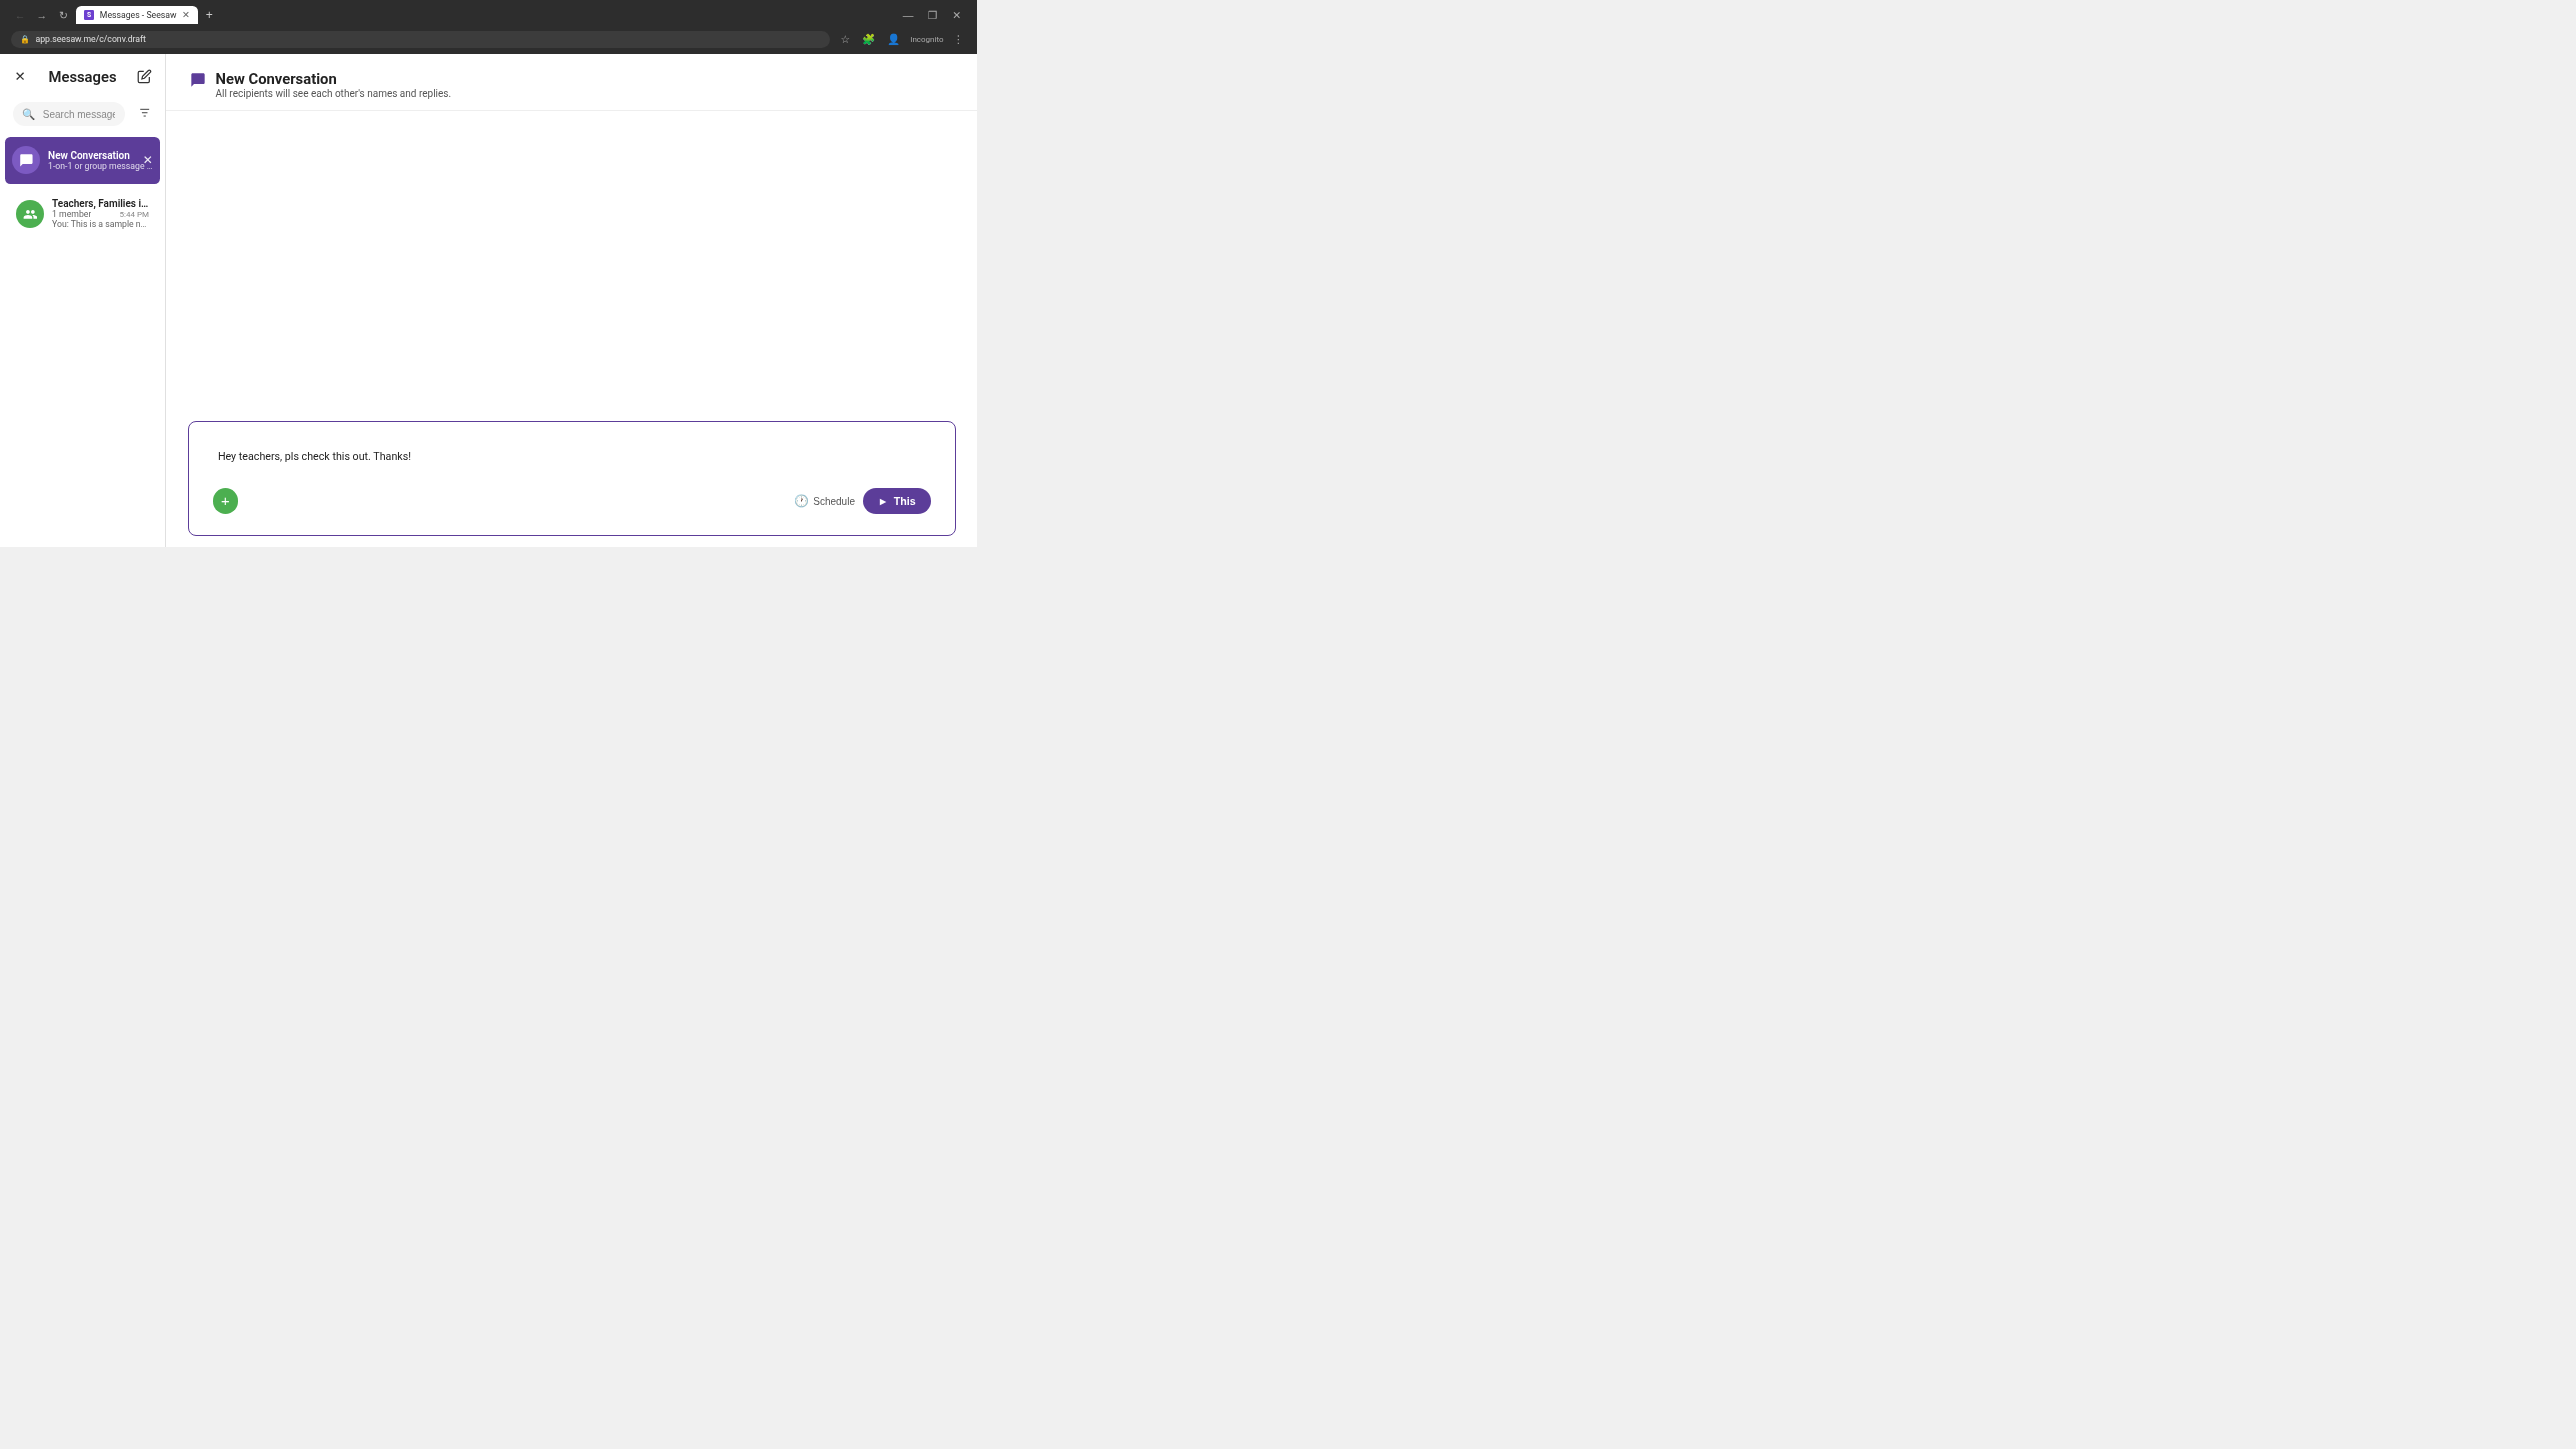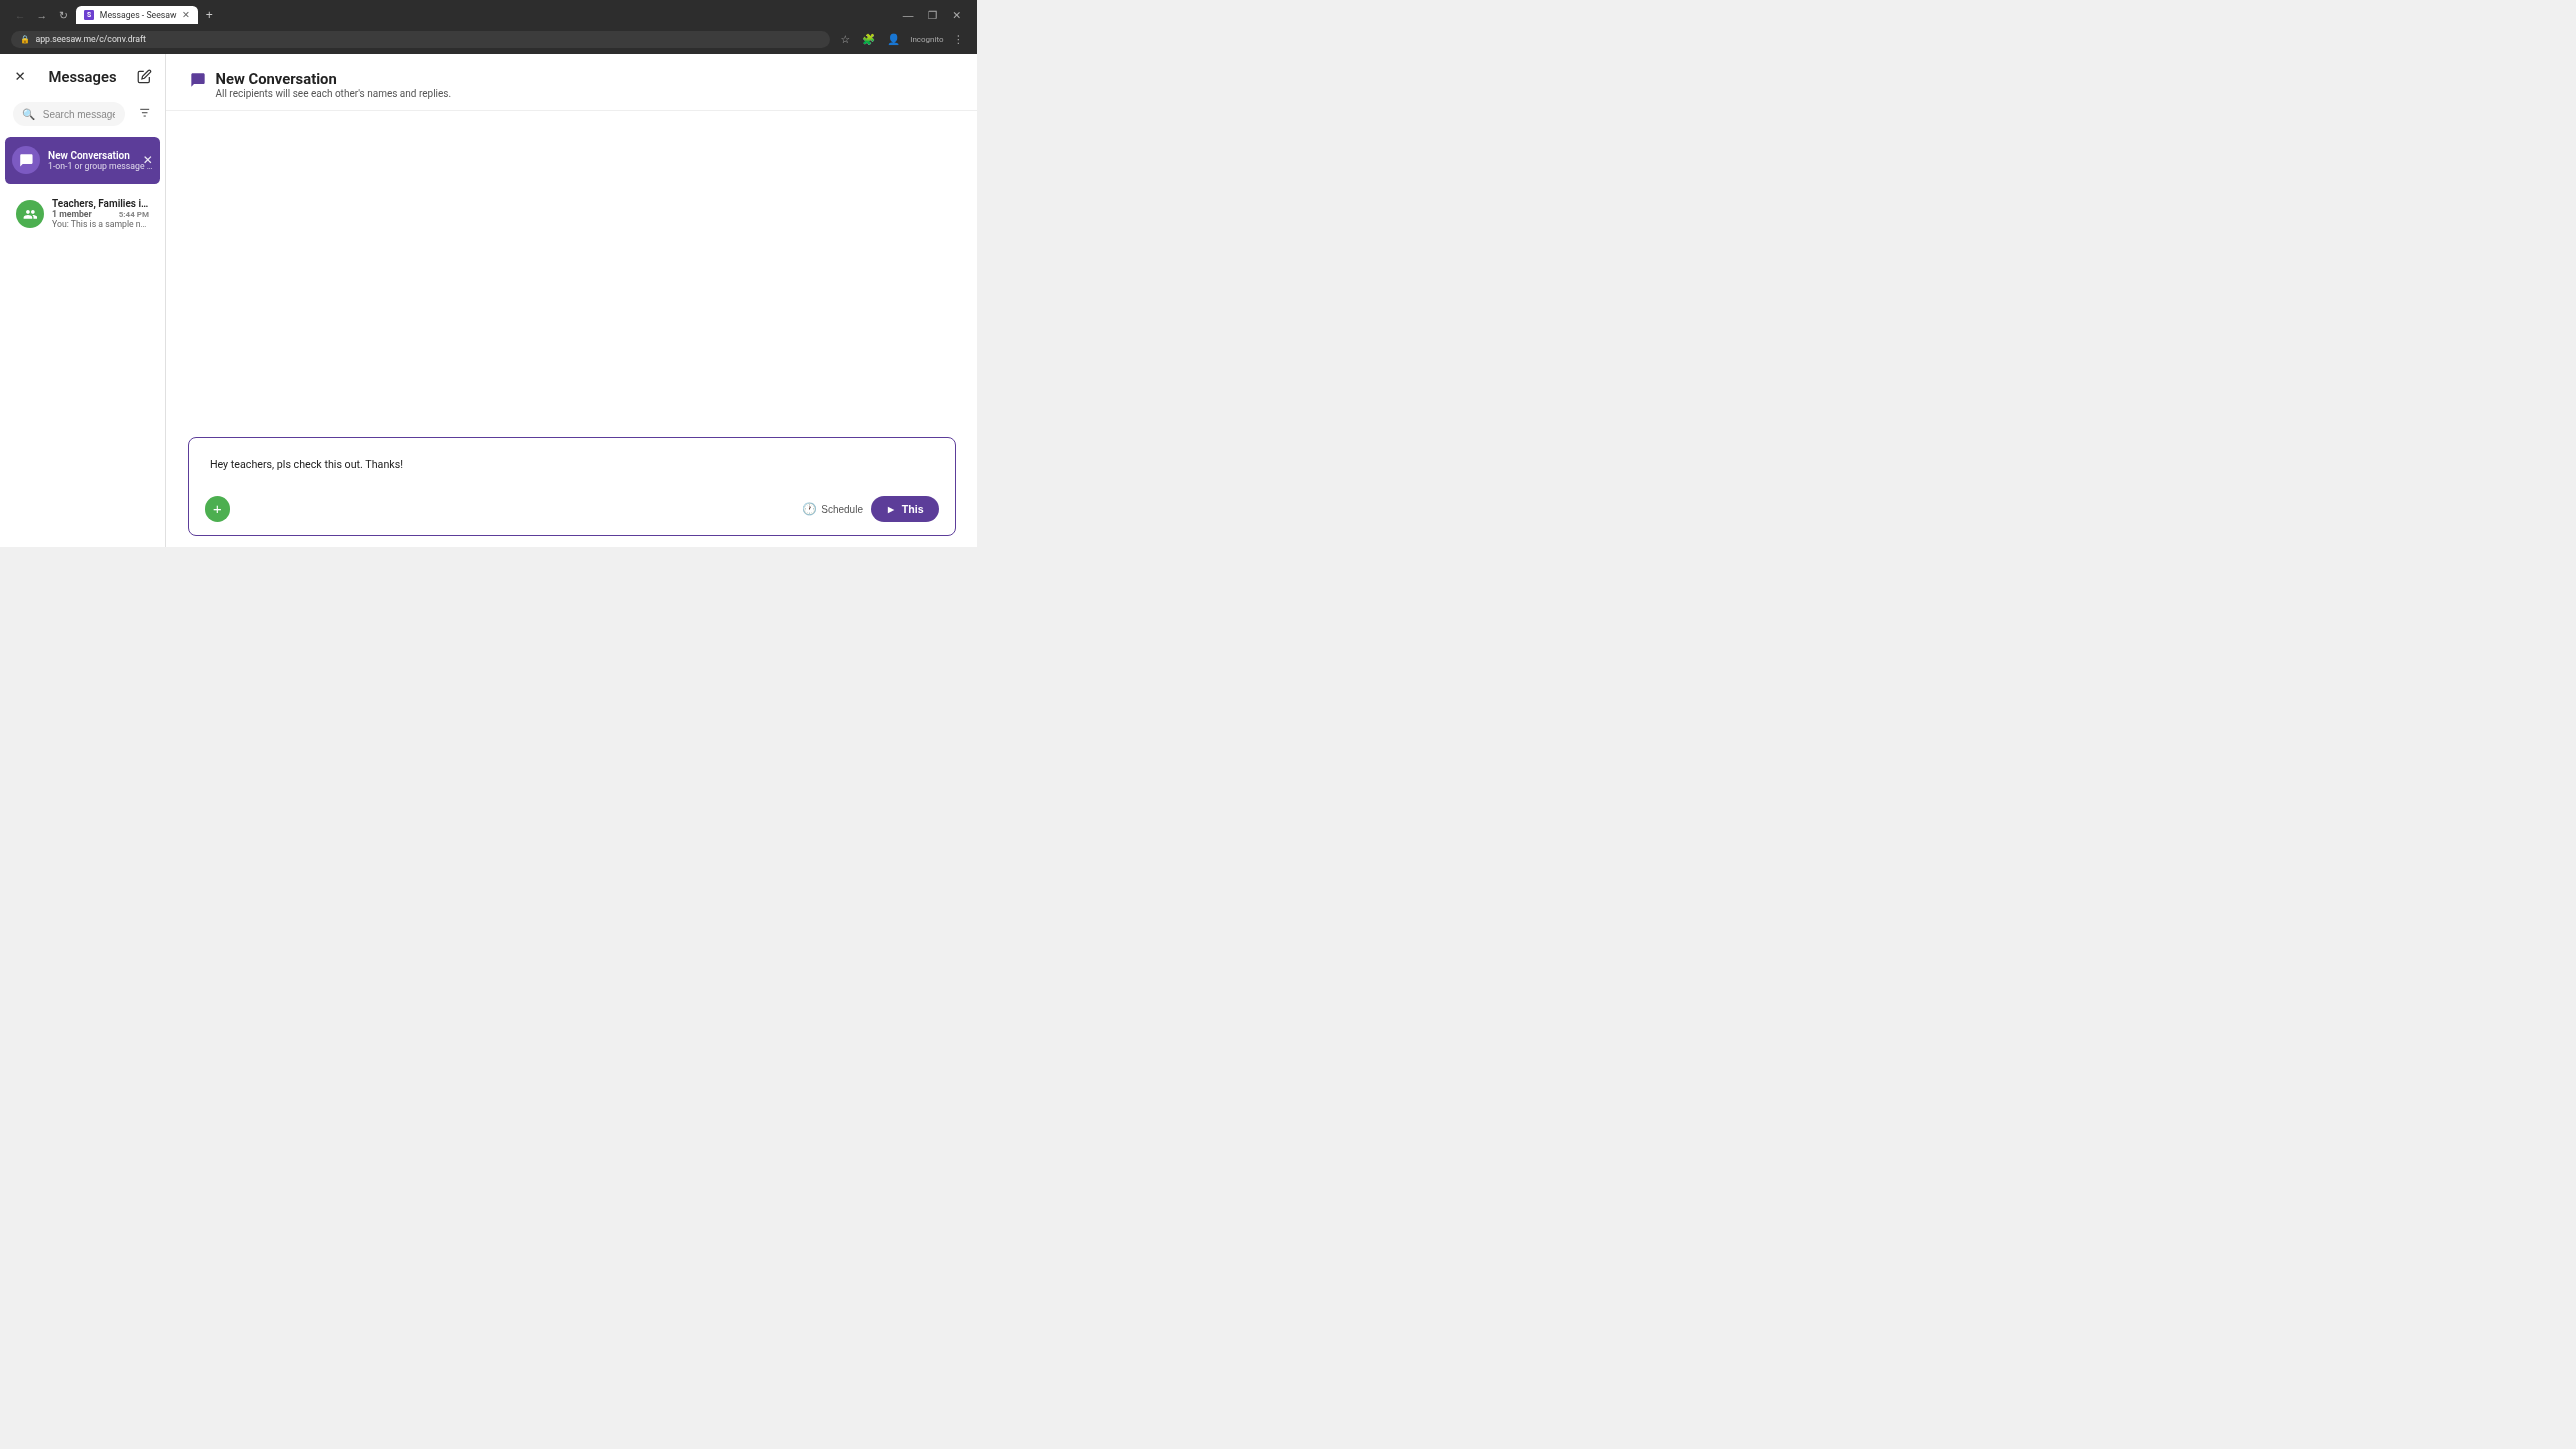--- a/index.html
+++ b/index.html
@@ -64,21 +64,21 @@
     .main-title { font-size: 14.8px; font-weight: 700; color: #222; }
     .main-subtitle { font-size: 10px; color: #555; margin-top: 0; text-align: right; }
     .main-to-row { padding: 10.7px 21.5px; display: flex; align-items: center; gap: 5.4px; border-bottom: 0.7px solid #eee; }
     .to-label { font-size: 10.7px; color: #888; font-weight: 500; }
     .to-value { font-size: 10.7px; color: #222; font-weight: 500; }
 
     
     .message-area { flex: 1; padding: 13.4px 21.5px; overflow-y: auto; }
 
     
-    .compose-area { border: 1.3px solid #5c3d99; border-radius: 8px; margin: 10.7px 21.5px; padding: 8px; display: flex; flex-direction: column; }
+    .compose-area { border: 1.3px solid #5c3d99; border-radius: 8px; margin: 10.7px 21.5px; padding: 16px; display: flex; flex-direction: column; }
     .compose-input { border: none; outline: none; padding: 12px 13.4px 6.7px; font-size: 10.7px; color: #222; resize: none; min-height: 38px; border-radius: 6.7px 6.7px 0 0; font-family: inherit; }
     .compose-toolbar { display: flex; align-items: center; justify-content: space-between; padding: 5.4px 8px; }
     .compose-add-btn { width: 25.5px; height: 25.5px; background: #4caf50; border: none; border-radius: 50%; cursor: pointer; display: flex; align-items: center; justify-content: center; color: white; font-size: 14.8px; font-weight: 300; }
     .compose-right-actions { display: flex; align-items: center; gap: 8px; }
     .schedule-btn { background: none; border: none; cursor: pointer; display: flex; align-items: center; gap: 4px; color: #555; font-size: 10px; font-weight: 500; }
     .schedule-btn .clock-icon { font-size: 12px; }
     .send-btn { background: #5c3d99; border: none; border-radius: 16px; padding: 6.7px 14.8px; cursor: pointer; display: flex; align-items: center; gap: 5.4px; color: white; font-size: 10.7px; font-weight: 600; }
     .send-btn .send-icon { font-size: 10.7px; }
     @keyframes blink { 0%, 100% { opacity: 1; } 50% { opacity: 0; } }
 
@@ -168,21 +168,21 @@
     </div>
 
     <div class="conversation-item" style="margin: 2.7px 5.4px;">
       <div class="conv-avatar group">
         <svg viewBox="0 0 24 24" xmlns="http://www.w3.org/2000/svg">
           <path d="M16 11c1.66 0 2.99-1.34 2.99-3S17.66 5 16 5c-1.66 0-3 1.34-3 3s1.34 3 3 3zm-8 0c1.66 0 2.99-1.34 2.99-3S9.66 5 8 5C6.34 5 5 6.34 5 8s1.34 3 3 3zm0 2c-2.33 0-7 1.17-7 3.5V19h14v-2.5c0-2.33-4.67-3.5-7-3.5zm8 0c-.29 0-.62.02-.97.05 1.16.84 1.97 1.97 1.97 3.45V19h6v-2.5c0-2.33-4.67-3.5-7-3.5z"></path>
         </svg>
       </div>
       <div class="conv-info">
         <div class="conv-title">Teachers, Families in  Moodjoy</div>
-        <div style="display:flex; justify-content:space-between; align-items:center;font-weight:bold;">
+        <div style="display:flex; justify-content:space-between; align-items:center;">
           <span class="conv-subtitle">1 member</span>
           <span class="conv-meta">5:44 PM</span>
         </div>
         <div class="conv-subtitle">You: This is a sample note.</div>
       </div>
     </div>
   </div>
 
   <div class="main-content">
 

